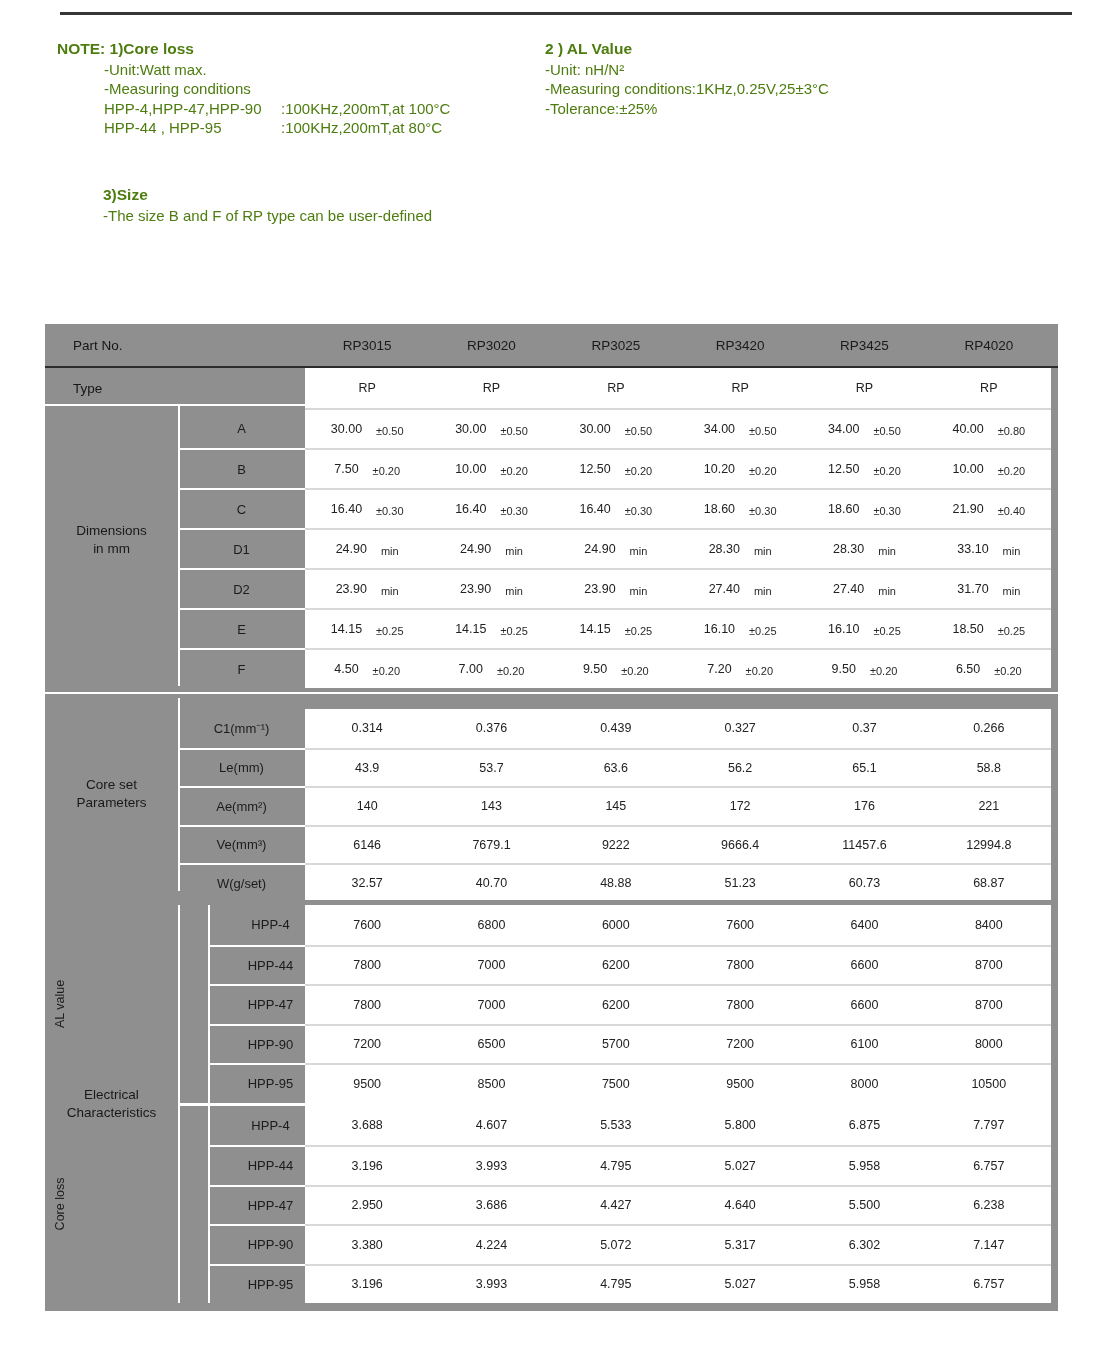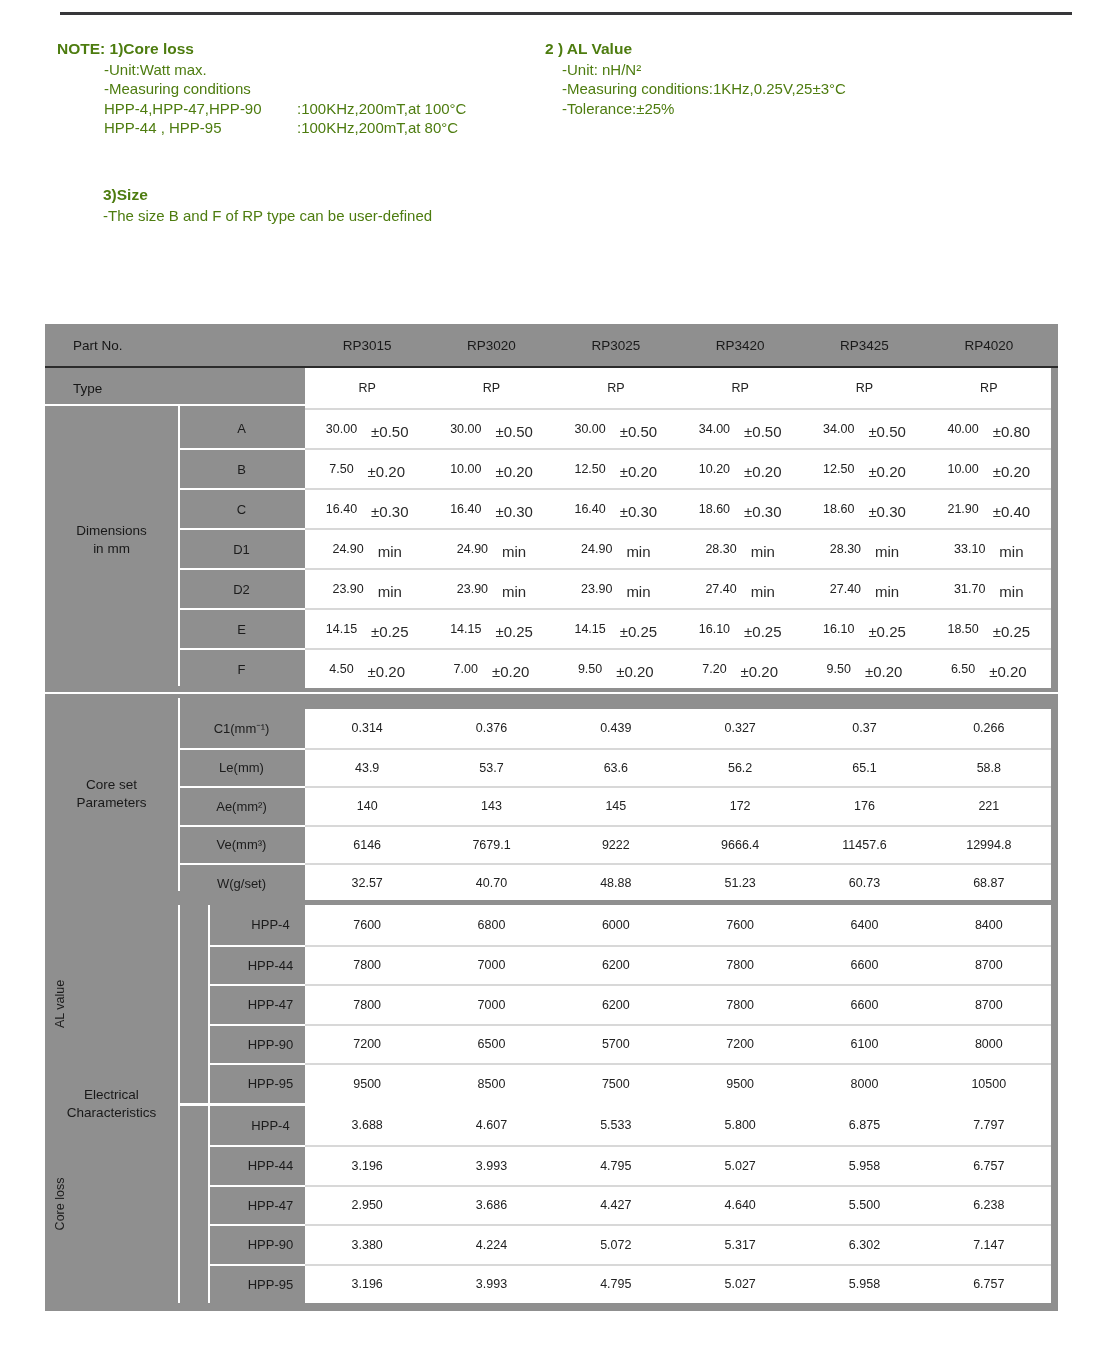--- a/index.html
+++ b/index.html
@@ -10,24 +10,24 @@
     color:#1e1e1e;
   }
   
   .top-rule { position:absolute; left:60px; top:12px; width:1012px; height:3px; background:#37373a; }
 
   
   .note { position:absolute; font-size:15px; line-height:19.5px; color:#4d7c0f; }
   .note .title { font-weight:bold; font-size:15.5px; margin-bottom:1px; }
   .note1 { left:57px; top:39px; }
   .note1 .lines { margin-left:47px; }
-  .cond-row { display:flex;gap:16px; }
+  .cond-row { display:flex; }
   .cond-row .parts { width:177px; flex:none; }
   .note2 { left:545px; top:39px; }
-  .note2 .lines { margin-left:17px; }
+  .note2 .lines { }
   .note3 { left:103px; top:185px; }
 
   
   .tblock { position:absolute; left:45px; width:1013px; background:#8f8f8f; }
   .block1 { top:324px; padding-bottom:4px; }
   .block2 { top:694px; padding:15px 0 6px 0; }
   .block3 { top:900px; padding:5px 0 8px 0; }
 
   .row  { display:flex; position:relative; }
   .r42  { height:42px; }
@@ -41,21 +41,21 @@
   .sub  { width:127px; flex:none; display:flex; align-items:center; justify-content:center;
           font-size:13px; color:#1c1c1c; }
   .hpp  { width:97px; flex:none; display:flex; align-items:center; justify-content:center;
           font-size:13px; color:#1c1c1c;padding-left:28px; }
   .sub.sep, .hpp.sep { border-top:2px solid #ffffff; }
 
   .strip { flex:1; background:#ffffff; margin-right:7px; display:flex; }
   .strip.sep { border-top:2px solid #d8d8d8; }
   .cell  { flex:1; display:flex; align-items:center; justify-content:center;
            font-size:12.5px; color:#222222; white-space:nowrap; }
-  .tol   { font-size:15px; margin-left:14px; display:inline-block; transform:translateY(2px); color:#2a2a2a; }
+  .tol   { font-size:11px; margin-left:14px; display:inline-block; transform:translateY(2px); color:#2a2a2a; }
 
   
   .pn-label { width:260px; flex:none; display:flex; align-items:center; padding-left:28px;
               font-size:13.5px; color:#161616; }
   .pn-cols  { flex:1; display:flex; margin-right:7px; }
   .pn-cols .cell { font-size:13.5px; color:#1a1a1a; }
   .darkline { height:2px; background:#2b2b2b; }
 
   
   .biglabel { position:absolute; left:0; width:133px; display:flex; flex-direction:column;

